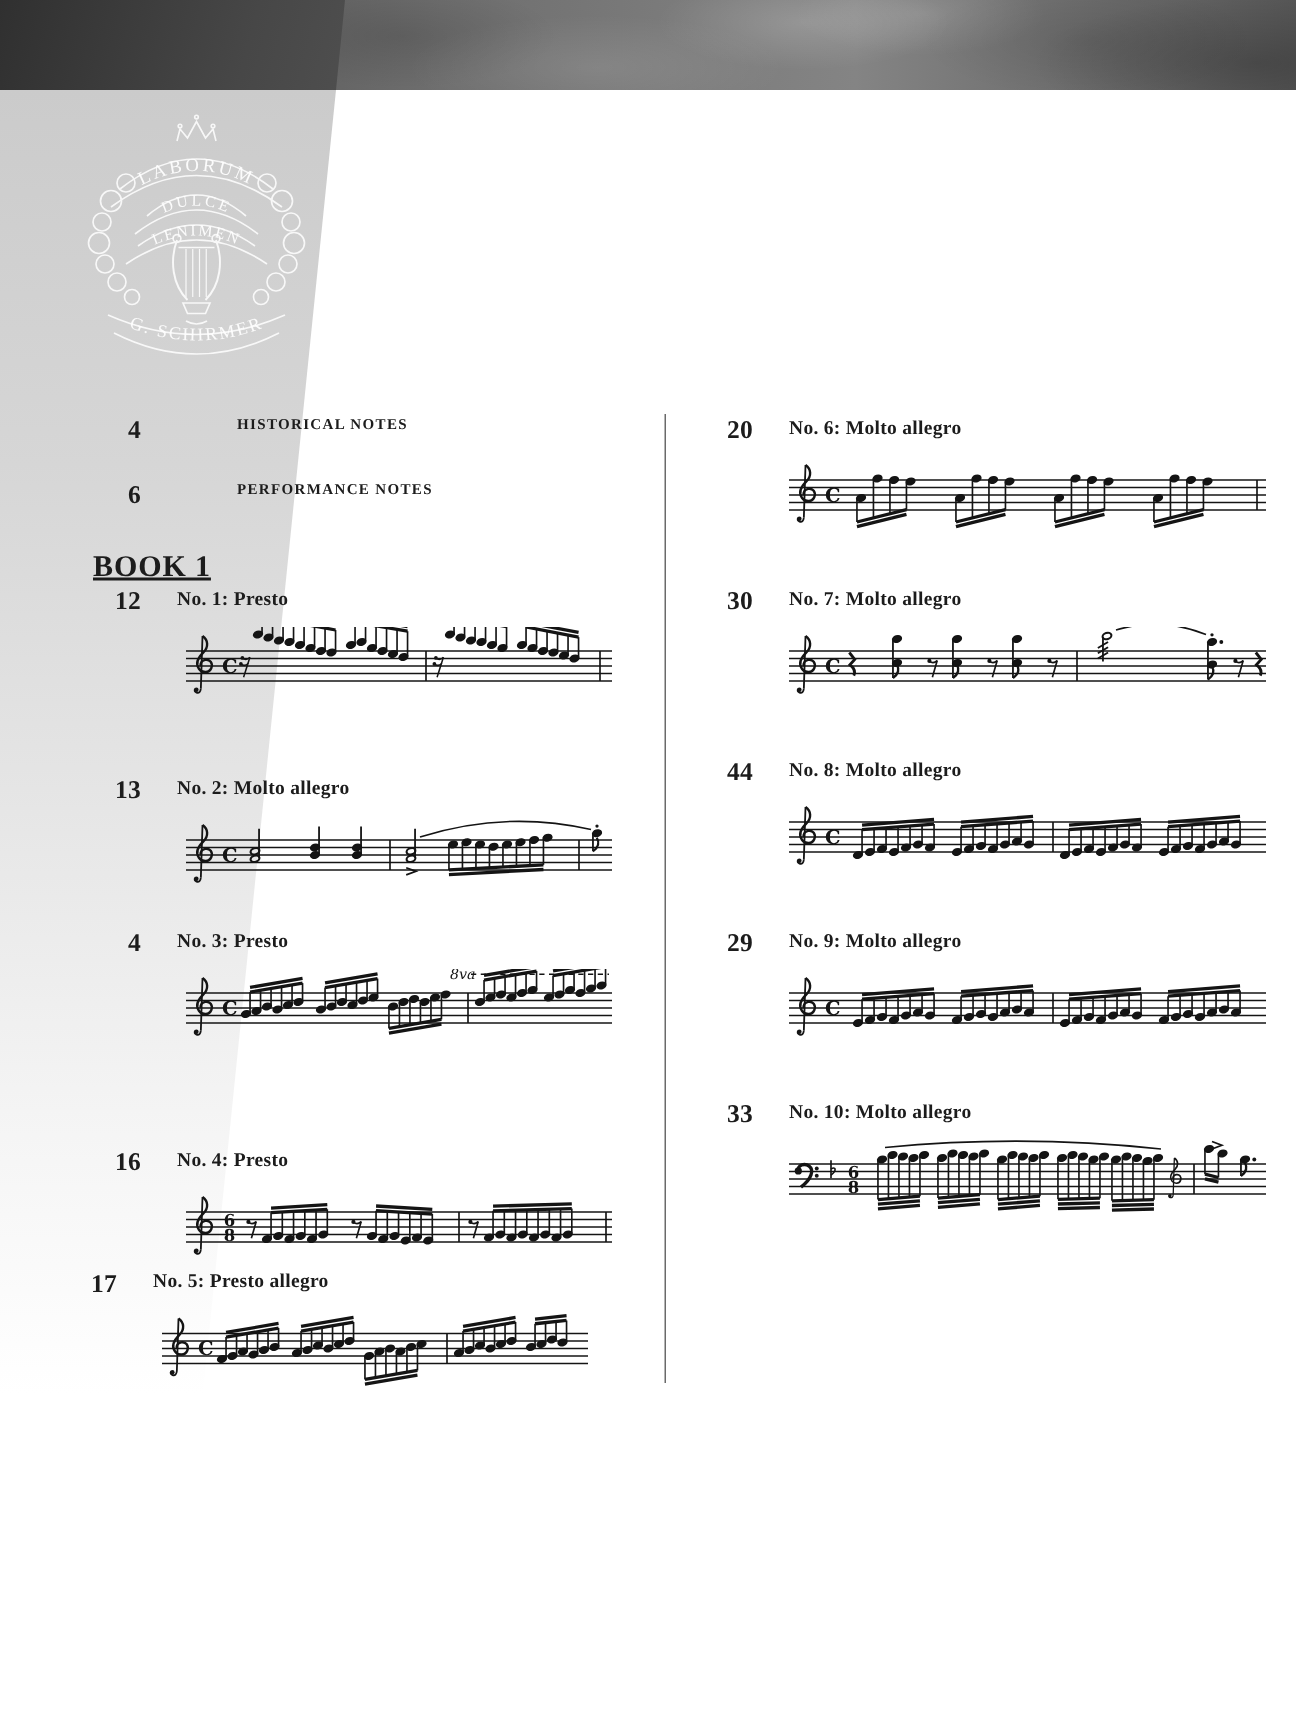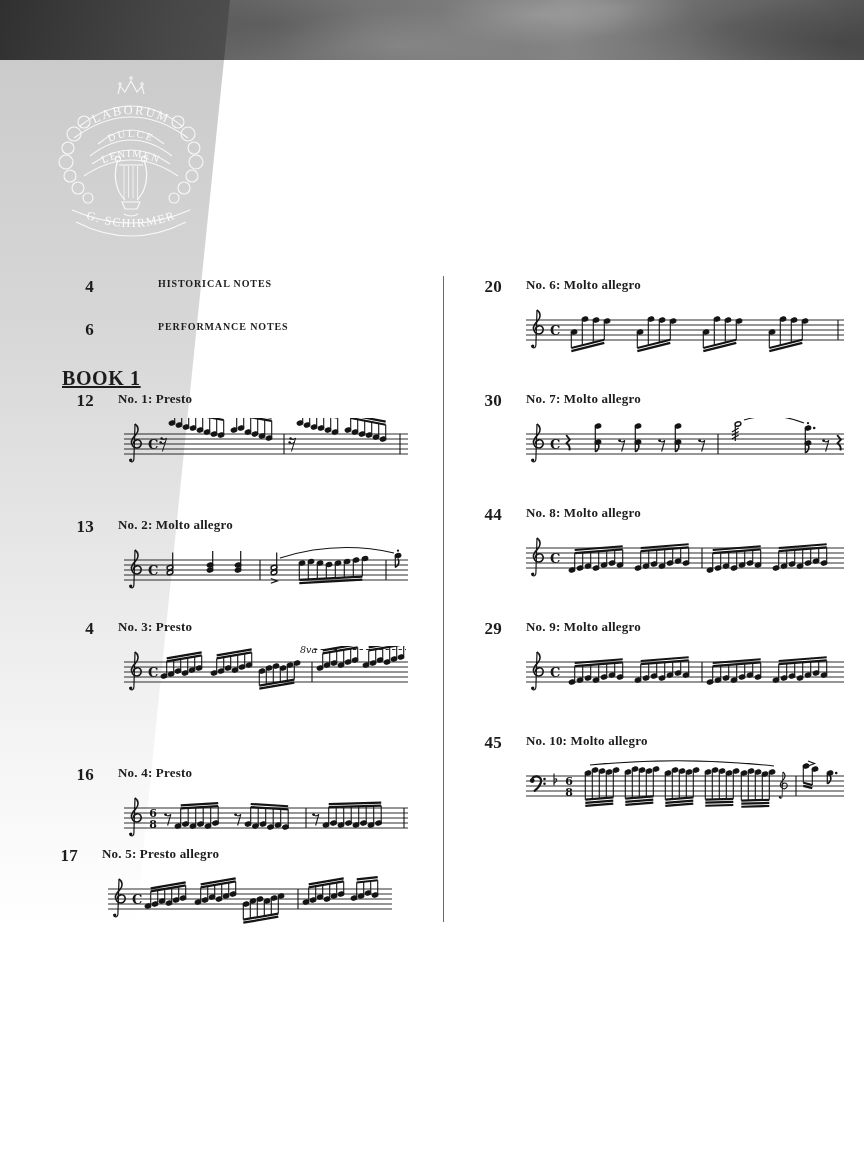--- a/index.html
+++ b/index.html
@@ -821,21 +821,21 @@
             <line x1="294.7" y1="28.2" x2="294.7" y2="15.625" stroke="#141414" stroke-width="1.1"></line>
             <ellipse cx="300" cy="27" rx="3" ry="2.1" transform="rotate(-18 300 27)" fill="#141414" stroke="#141414" stroke-width="1"></ellipse>
             <line x1="302.7" y1="26.2" x2="302.7" y2="15" stroke="#141414" stroke-width="1.1"></line>
             <ellipse cx="308" cy="29" rx="3" ry="2.1" transform="rotate(-18 308 29)" fill="#141414" stroke="#141414" stroke-width="1"></ellipse>
             <line x1="310.7" y1="28.2" x2="310.7" y2="14.375" stroke="#141414" stroke-width="1.1"></line>
             <line x1="262.7" y1="18.125" x2="310.7" y2="14.375" stroke="#141414" stroke-width="2.2"></line>
             <line x1="262.7" y1="15.025" x2="310.7" y2="11.275" stroke="#141414" stroke-width="2.2"></line>
           </svg>
         </div>
         <div class="entry" style="left: 470px; top: 733px;">
-          <span class="num">45</span>
+          <span class="num">33</span>
           <span class="etitle">No. 10: Molto allegro</span>
           <svg class="excerpt" viewBox="0 0 330 54" width="330" height="54" style="left: 46px;">
             <line x1="10" y1="16" x2="328" y2="16" stroke="#141414" stroke-width="0.9"></line>
             <line x1="10" y1="21" x2="328" y2="21" stroke="#141414" stroke-width="0.9"></line>
             <line x1="10" y1="26" x2="328" y2="26" stroke="#141414" stroke-width="0.9"></line>
             <line x1="10" y1="31" x2="328" y2="31" stroke="#141414" stroke-width="0.9"></line>
             <line x1="10" y1="36" x2="328" y2="36" stroke="#141414" stroke-width="0.9"></line>
             <g transform="translate(14,0)">
               <circle cx="2.2" cy="20.6" r="2.4" fill="#141414"></circle>
               <path d="M2.2,20.6 C1.6,16.6 6.4,15.2 9.4,17.4 C12.8,19.9 11.2,25.8 4.0,31.4" stroke="#141414" stroke-width="2.2" fill="none"></path>

